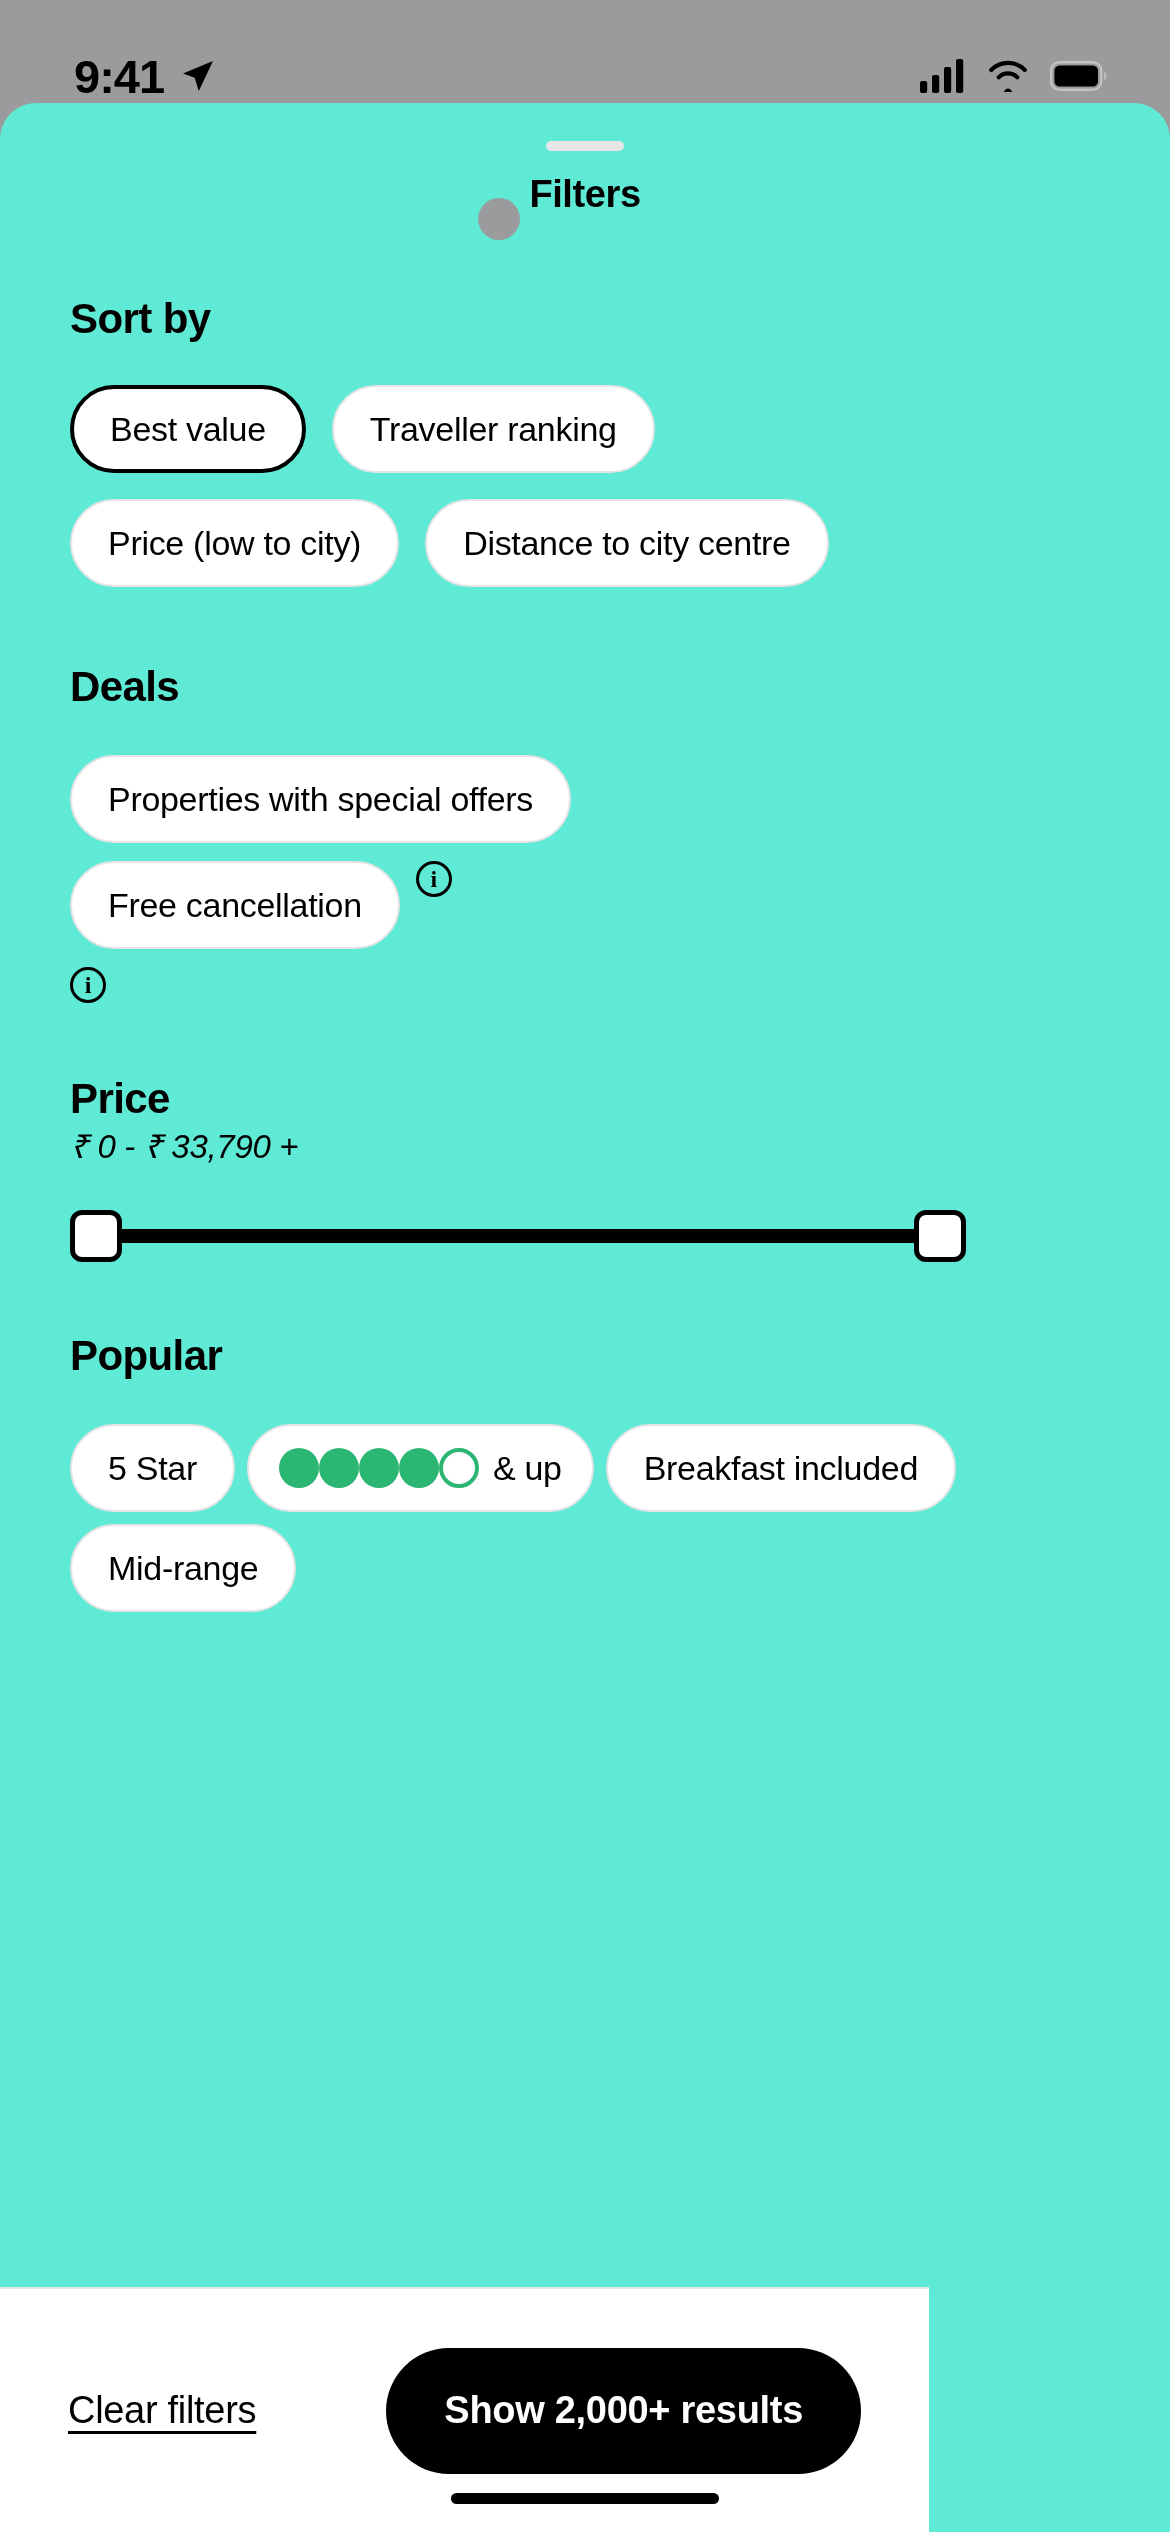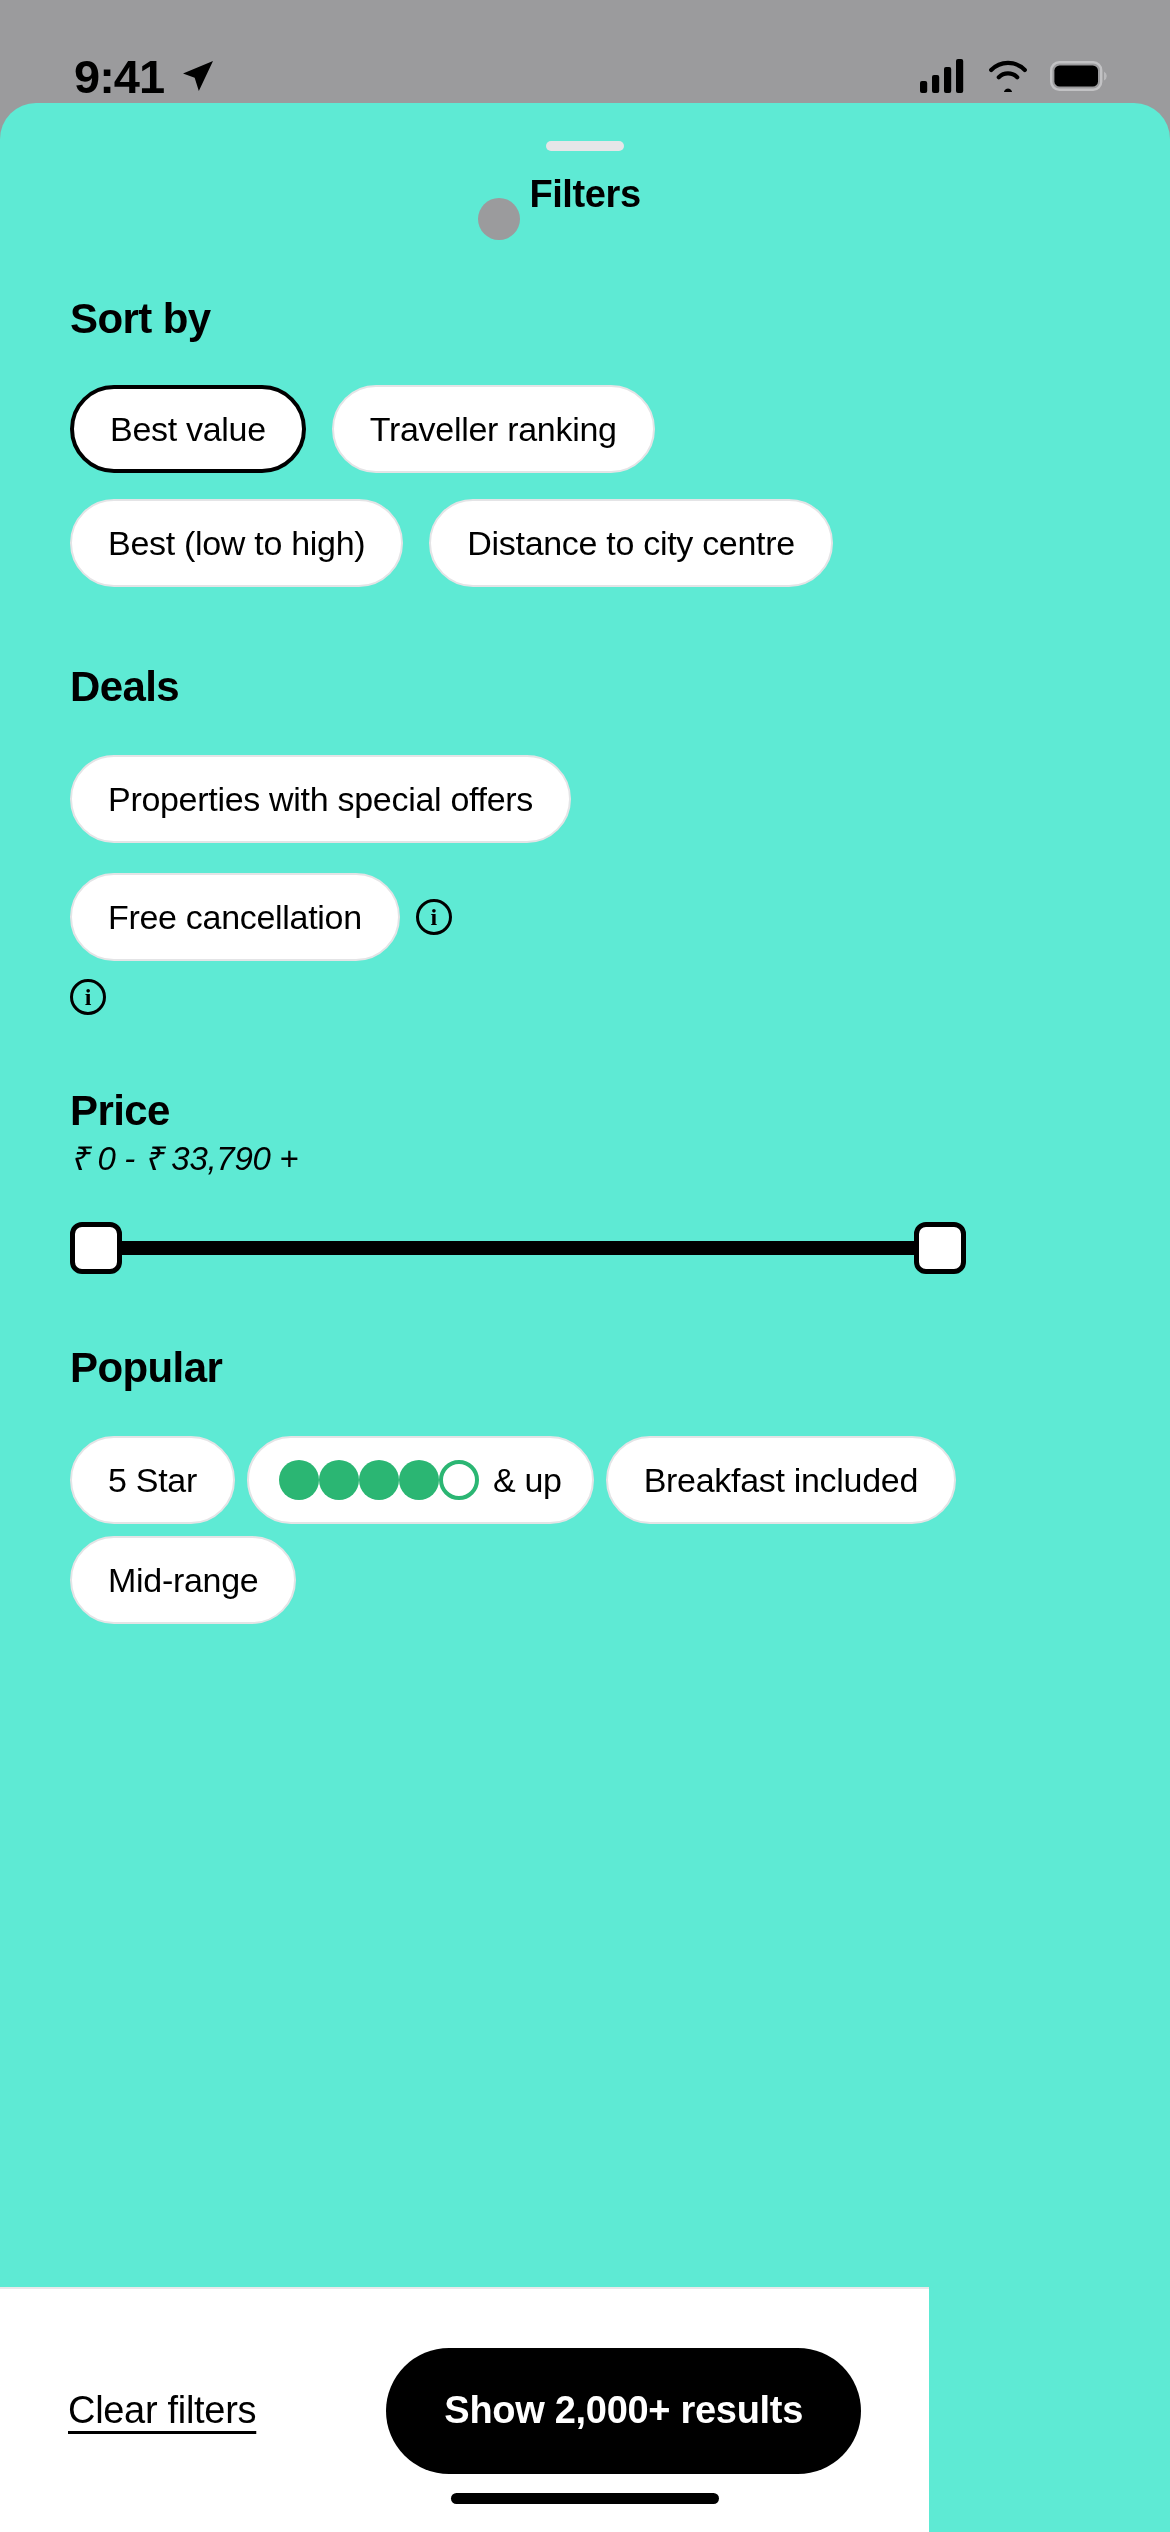--- a/index.html
+++ b/index.html
@@ -163,34 +163,34 @@
   <div id="sheet-title">Filters</div>
   <div id="touch-dot"></div>
 
   <div id="scroll-body">
 
     <div class="section" style="margin-top:22px;">
       <div class="section-title">Sort by</div>
       <div class="chip-wrap" style="margin-top:42px; gap:26px;">
         <button class="chip selected">Best value</button>
         <button class="chip">Traveller ranking</button>
-        <button class="chip">Best (low to high)</button>
+        <button class="chip">Price (low to city)</button>
         <button class="chip">Distance to city centre</button>
       </div>
     </div>
 
     <div class="section" style="margin-top:76px;">
       <div class="section-title">Deals</div>
 
       <div style="margin-top:44px; display:flex; flex-direction:column; align-items:flex-start; gap:18px;">
         <div style="display:flex; align-items:flex-start; gap:16px;">
           <button class="chip">Properties with special offers</button>
         </div>
 
-        <div style="display:flex; align-items:center; gap:16px;margin-top:12px;">
+        <div style="display:flex; align-items:flex-start; gap:16px;">
           <button class="chip">Free cancellation</button>
           <span class="info-icon">i</span>
         </div>
 
         <div style="display:flex; align-items:flex-start; gap:16px;">
           <span class="info-icon">i</span>
         </div>
       </div>
     </div>
 

